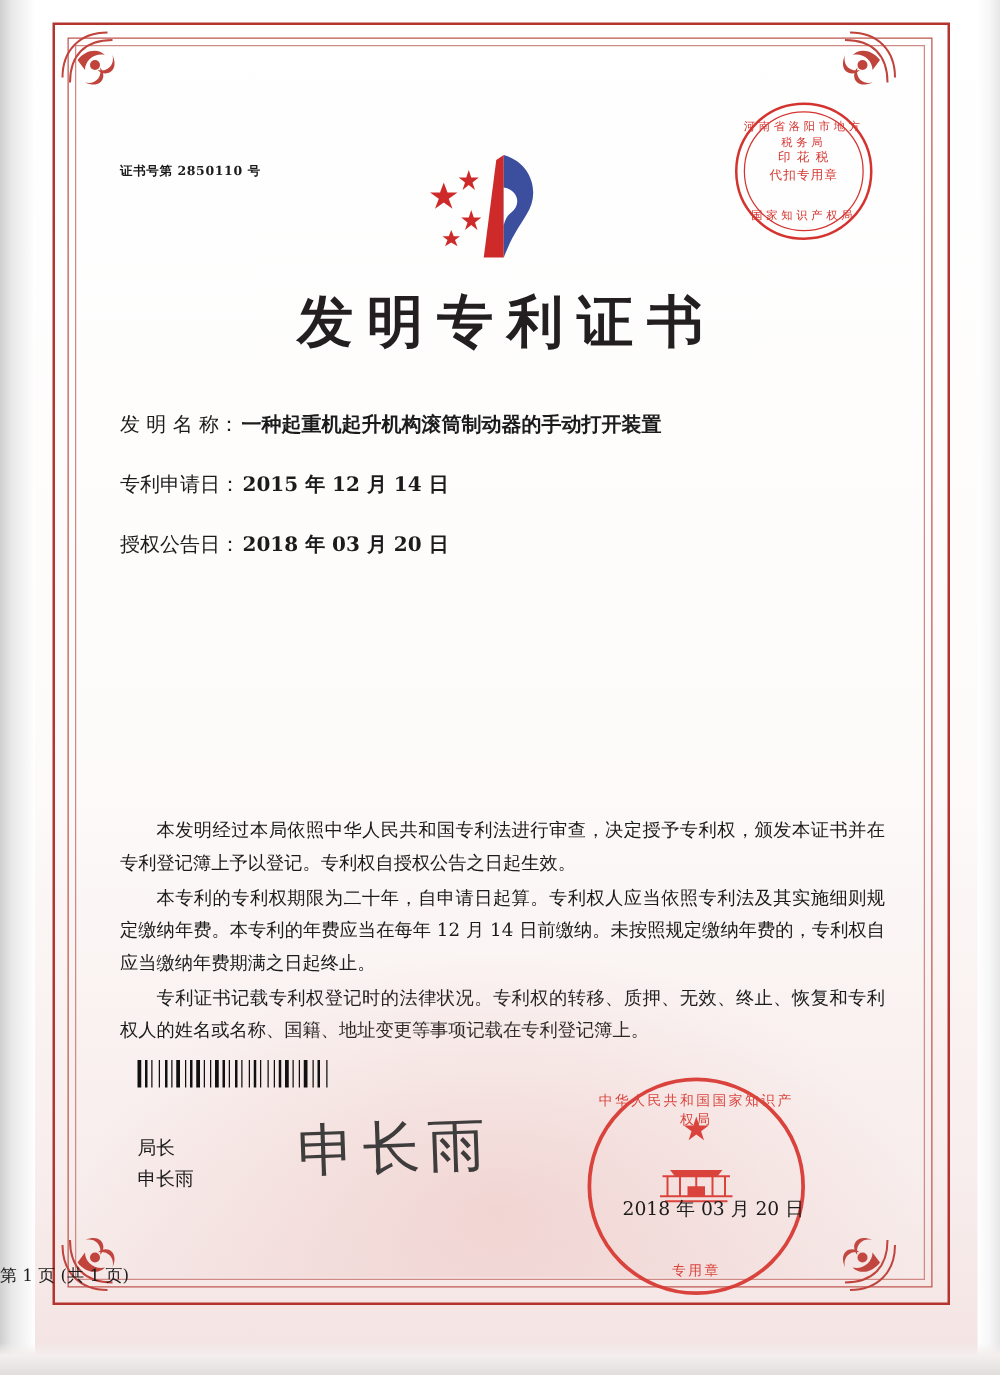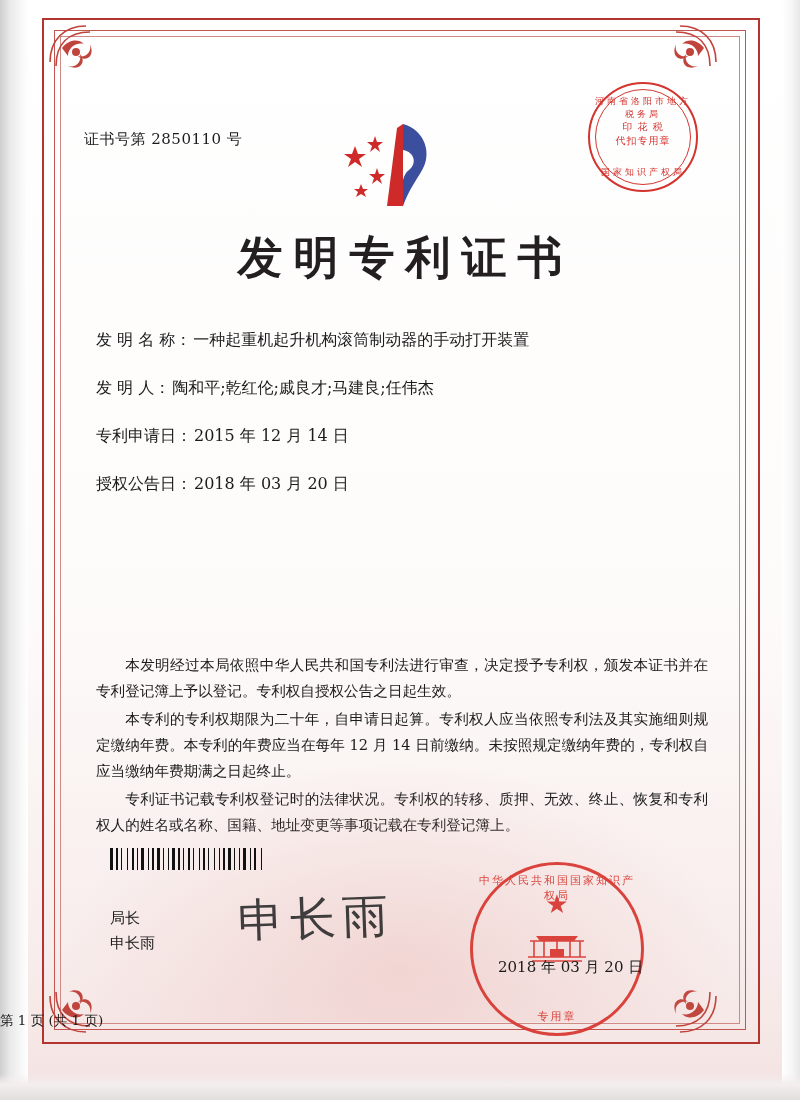--- a/index.html
+++ b/index.html
@@ -67,25 +67,26 @@
   }
   .corner svg { display: block; width: 74px; height: 74px; }
   .corner.tl { left: 46px; top: 22px; }
   .corner.tr { left: 646px; top: 22px; transform: scaleX(-1); }
   .corner.bl { left: 46px; top: 962px; transform: scaleY(-1); }
   .corner.br { left: 646px; top: 962px; transform: scale(-1,-1); }
 
   
   .cert-number {
     position: absolute;
-    left: 84px; top: 130px;
-    font-size: 15px;
+    left: 96px; top: 130px;
+    font-size: 10px;
     color: #1b1b1b;
     letter-spacing: 0.5px;
     font-family: "DejaVu Serif", "Liberation Serif", serif;
+    font-weight: bold;
   }
   .emblem {
     position: absolute;
     left: 325px; top: 110px;
     width: 130px; height: 100px;
   }
   .title {
     position: absolute;
     left: 0; right: 0; top: 228px;
     text-align: center;
@@ -143,20 +144,21 @@
     font-size: 16px;
     color: #1b1b1b;
     font-family: "DejaVu Serif", "Liberation Serif", serif;
   }
   .field-label {
     white-space: nowrap;
   }
   .field-value {
     margin-left: 2px;
     white-space: nowrap;
+    font-weight: bold;
   }
 
   
   .body-text {
     position: absolute;
     left: 96px; top: 652px;
     width: 612px;
     font-size: 14.6px;
     line-height: 26px;
     color: #1b1b1b;
@@ -342,24 +344,20 @@
     </div>
     <div class="arc bot">国家知识产权局</div>
   </div>
 
   <div class="title">发明专利证书</div>
 
   <div class="fields">
     <div class="field-row">
       <span class="field-label">发 明 名 称：</span>
       <span class="field-value">一种起重机起升机构滚筒制动器的手动打开装置</span>
-    </div>
-    <div class="field-row">
-      <span class="field-label">发 明 人：</span>
-      <span class="field-value">陶和平;乾红伦;戚良才;马建良;任伟杰</span>
     </div>
     <div class="field-row">
       <span class="field-label">专利申请日：</span>
       <span class="field-value">2015 年 12 月 14 日</span>
     </div>
     <div class="field-row">
       <span class="field-label">授权公告日：</span>
       <span class="field-value">2018 年 03 月 20 日</span>
     </div>
   </div>

